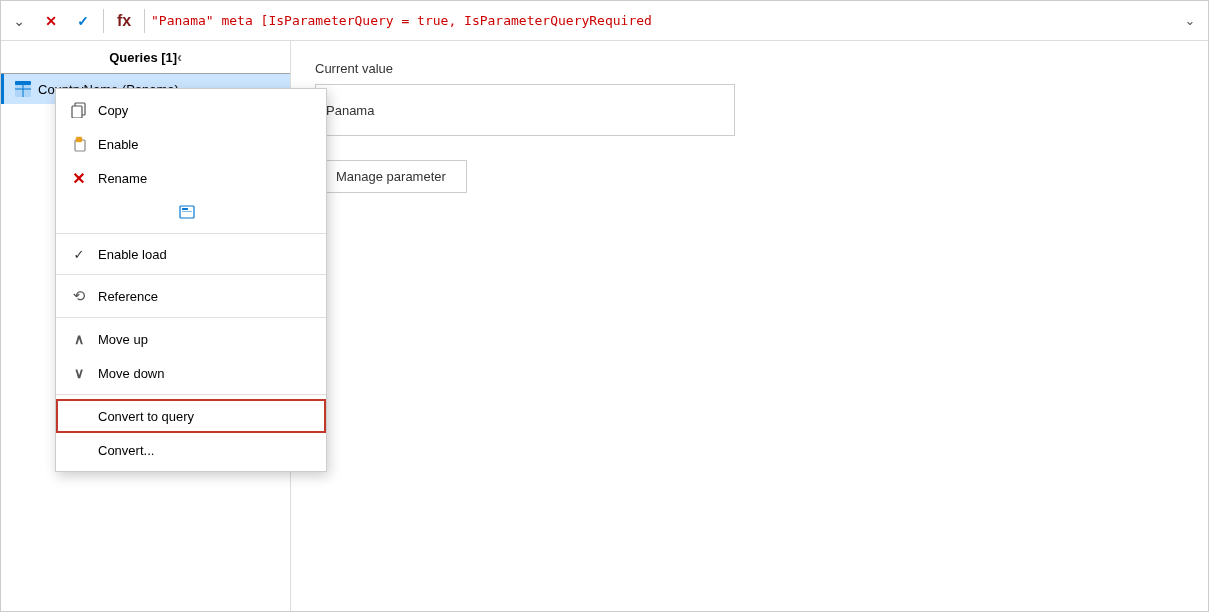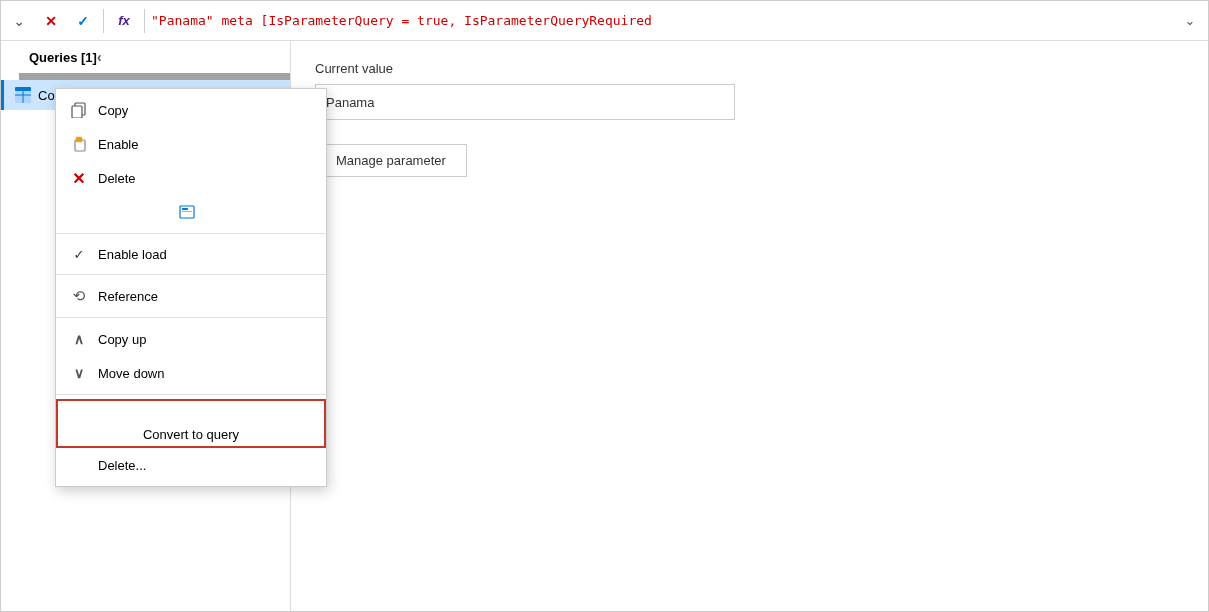--- a/index.html
+++ b/index.html
@@ -35,23 +35,22 @@
       border: none;
       background: transparent;
       cursor: pointer;
       display: flex;
       align-items: center;
       justify-content: center;
       font-size: 14px;
       color: #555;
     }
     .formula-btn.fx-btn {
-      font-style: italic;
-      font-size: 13px;
-      color: #4c1d95;
+      font-size: 16px;
+      color: #7f1d1d;
       font-weight: bold;
     }
     .formula-divider {
       width: 1px;
       height: 24px;
       background: #ccc;
       margin: 0 2px;
     }
     .formula-text {
       flex: 1;
@@ -80,26 +79,25 @@
     .sidebar {
       width: 290px;
       border-right: 1px solid #ddd;
       background: #fff;
       display: flex;
       flex-direction: column;
     }
     .sidebar-header {
       display: flex;
       align-items: center;
-      justify-content: flex-start;
+      justify-content: center;
       padding: 8px 10px;
       font-weight: 600;
       font-size: 13px;
-      border-bottom: 7px solid #a3a3a3;
-      margin-left: 18px;
+      border-bottom: 1px solid #a3a3a3;
     }
     .sidebar-collapse {
       cursor: pointer;
       font-size: 14px;
       color: #555;
     }
     .query-item {
       display: flex;
       align-items: center;
       padding: 6px 10px;
@@ -129,21 +127,20 @@
       align-items: center;
       padding: 6px 12px;
       cursor: pointer;
       min-height: 32px;
       justify-content: center;
     }
     .menu-item.highlighted {
       background: #fff;
       outline: 2px solid #c0392b;
       outline-offset: -2px;
-      flex-direction: column;
     }
     .menu-item-icon {
       width: 22px;
       height: 22px;
       margin-right: 8px;
       display: flex;
       align-items: center;
       justify-content: center;
       flex-shrink: 0;
       font-size: 14px;
@@ -173,21 +170,21 @@
       padding: 20px 24px;
       background: #fff;
     }
     .current-value-label {
       font-size: 13px;
       color: #333;
       margin-bottom: 8px;
     }
     .current-value-input {
       width: 420px;
-      height: 36px;
+      height: 52px;
       border: 1px solid #ccc;
       padding: 0 10px;
       font-size: 13px;
       color: #333;
       outline: none;
     }
     .manage-param-btn {
       margin-top: 24px;
       padding: 8px 20px;
       border: 1px solid #ccc;
@@ -265,21 +262,21 @@
           <svg width="16" height="16" viewBox="0 0 16 16" fill="none">
             <rect x="4" y="4" width="10" height="11" rx="1" stroke="#888" stroke-width="1.2" fill="none"></rect>
             <rect x="5" y="1" width="6" height="5" rx="1" fill="#e8a020" stroke="#e8a020" stroke-width="0.5"></rect>
           </svg>
         </span>
         <span class="menu-item-label">Enable</span>
       </div>
 
       <div class="menu-item">
         <span class="menu-item-icon icon-delete" style="font-size:16px; color:#c00; font-weight:bold;">✕</span>
-        <span class="menu-item-label">Delete</span>
+        <span class="menu-item-label">Rename</span>
       </div>
 
       <div class="menu-item">
         <span class="menu-item-icon icon-rename">
           <svg width="16" height="16" viewBox="0 0 16 16" fill="none">
             <rect x="1" y="2" width="14" height="12" rx="1" stroke="#0078d4" stroke-width="1.2" fill="none"></rect>
             <rect x="3" y="4" width="6" height="2" rx="0.5" fill="#0078d4"></rect>
             <rect x="3" y="7" width="10" height="1" rx="0.5" fill="#0078d4" opacity="0.5"></rect>
           </svg>
         </span>
@@ -295,38 +292,38 @@
 
       <div class="menu-item">
         <span class="menu-item-icon" style="font-size:15px; color:#555;">⟲</span>
         <span class="menu-item-label">Reference</span>
       </div>
       <div class="menu-separator"></div>
 
 
       <div class="menu-item">
         <span class="menu-item-icon" style="font-size:14px; color:#555; font-weight:bold;">∧</span>
-        <span class="menu-item-label">Copy up</span>
+        <span class="menu-item-label">Move up</span>
       </div>
 
       <div class="menu-item">
         <span class="menu-item-icon" style="font-size:14px; color:#555; font-weight:bold;">∨</span>
         <span class="menu-item-label">Move down</span>
       </div>
       <div class="menu-separator"></div>
 
       <div class="menu-item highlighted">
         <span class="menu-item-icon" style="width:22px;"></span>
         <span class="menu-item-label">Convert to query</span>
       </div>
 
 
       <div class="menu-item">
         <span class="menu-item-icon" style="width:22px;"></span>
-        <span class="menu-item-label">Delete...</span>
+        <span class="menu-item-label">Convert...</span>
       </div>
     </div>
 
     <div class="right-panel">
       <div class="current-value-label">Current value</div>
       <input class="current-value-input" type="text" value="Panama" style="">
       <div>
         <button class="manage-param-btn">Manage parameter</button>
       </div>
     </div>

